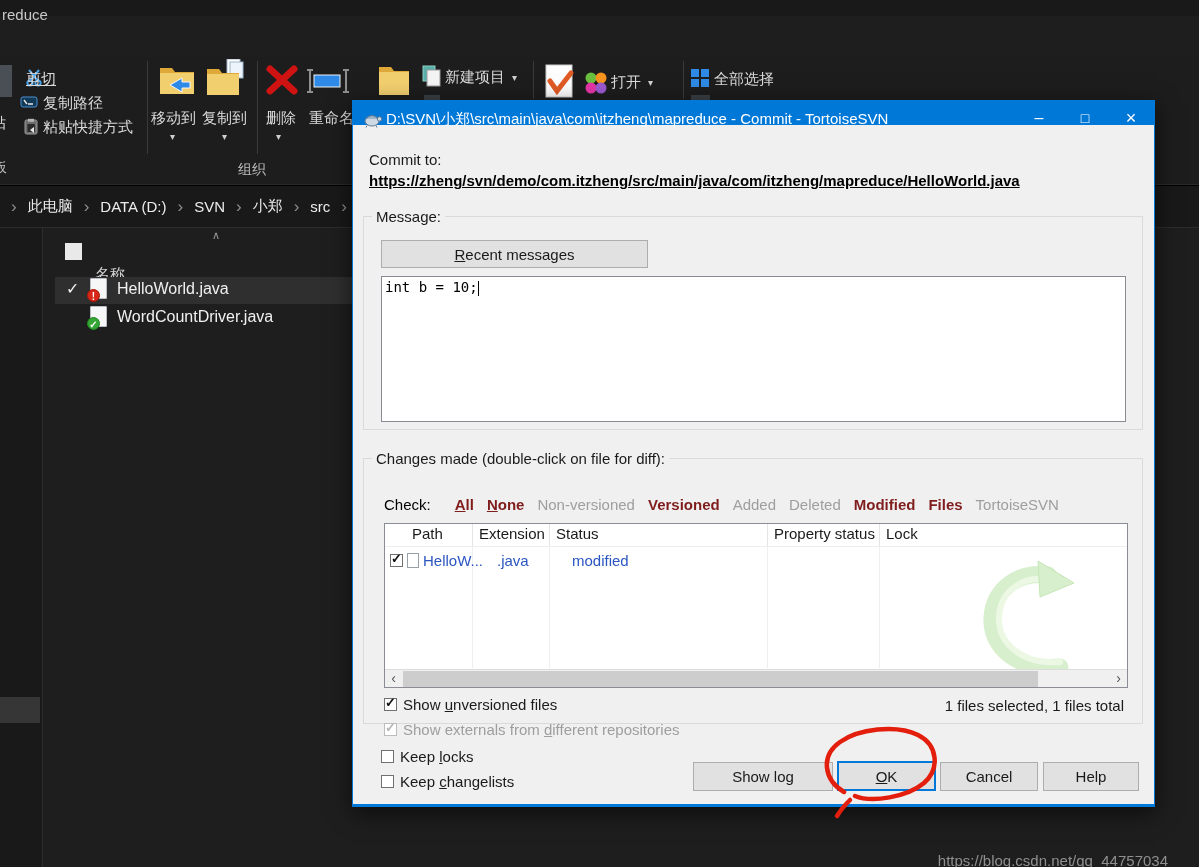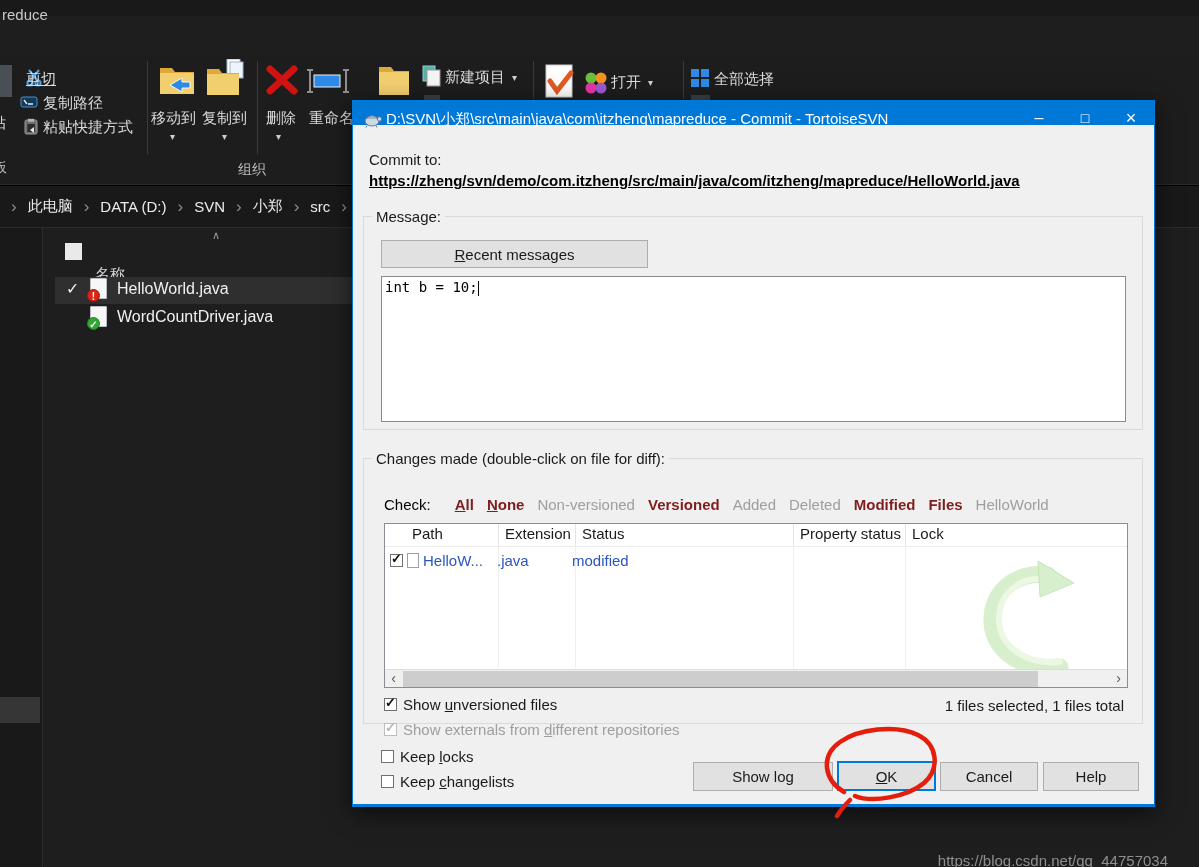--- a/index.html
+++ b/index.html
@@ -56,21 +56,21 @@
 
   .checkrow { position:absolute; left:20px; top:29px; display:flex; align-items:center; font-size:15px; white-space:nowrap; }
   .checkrow .gap { margin-right:13px; }
   .lnk-b { font-weight:bold; color:#7f1d1d; }
   .lnk-d { color:#9e9e9e; }
   .ac { text-decoration:underline; }
 
   .tbl { position:absolute; left:20px; top:56px; width:744px; height:165px; background:#fff; border:1px solid #8a8d94; }
   .thead { display:flex; height:23px; border-bottom:1px solid #ededed; }
   .th { font-size:15px; color:#1a1a1a; padding:1px 0 0 6px; border-right:1px solid #e4e4e4; overflow:hidden; white-space:nowrap; }
-  .c1{width:114px;padding-left:27px;} .c2{width:77px;} .c3{width:218px;} .c4{width:112px;} .c5{flex:1; border-right:none;}
+  .c1{width:88px;padding-left:27px;} .c2{width:77px;} .c3{width:218px;} .c4{width:112px;} .c5{flex:1; border-right:none;}
   .tbody { position:relative; height:121px; display:flex; }
   .bcol { border-right:1px solid #efefef; height:100%; }
   .trow { position:absolute; left:0; top:2px; height:22px; display:flex; align-items:center; font-size:15px; color:#2b55c0; }
   .cb { width:13px; height:13px; background:#fff; border:1px solid #707070; position:relative; display:inline-block; flex:none; }
   .cb .ck { position:absolute; left:0px; top:-4px; font-size:13px; font-weight:bold; color:#111; }
   .cb.dis { border-color:#bdbdbd; }
   .cb.dis .ck { color:#b7b7b7; }
   .pageicon { width:12px; height:15px; background:#fff; border:1px solid #9aa0a8; margin:0 4px; flex:none; }
   .greenarrow { position:absolute; right:35px; top:12px; opacity:.9; }
   .hscroll { position:absolute; left:0; bottom:0; width:742px; height:18px; background:#f0f0f0; border-top:1px solid #dcdcdc; }
@@ -283,21 +283,21 @@
       <div class="checkrow">
         <span class="gap" style="margin-right:24px;">Check:</span>
         <span class="gap lnk-b"><span class="ac">A</span><span>ll</span></span>
         <span class="gap lnk-b"><span class="ac">N</span><span>one</span></span>
         <span class="gap lnk-d"><span>Non-versioned</span></span>
         <span class="gap lnk-b"><span>Versioned</span></span>
         <span class="gap lnk-d"><span>Added</span></span>
         <span class="gap lnk-d"><span>Deleted</span></span>
         <span class="gap lnk-b"><span>Modified</span></span>
         <span class="gap lnk-b"><span>Files</span></span>
-        <span class="lnk-d"><span>HelloWorld</span></span>
+        <span class="lnk-d"><span>TortoiseSVN</span></span>
       </div>
 
       <div class="tbl">
         <div class="thead">
           <div class="th c1">Path</div>
           <div class="th c2">Extension</div>
           <div class="th c3">Status</div>
           <div class="th c4">Property status</div>
           <div class="th c5">Lock</div>
         </div>

